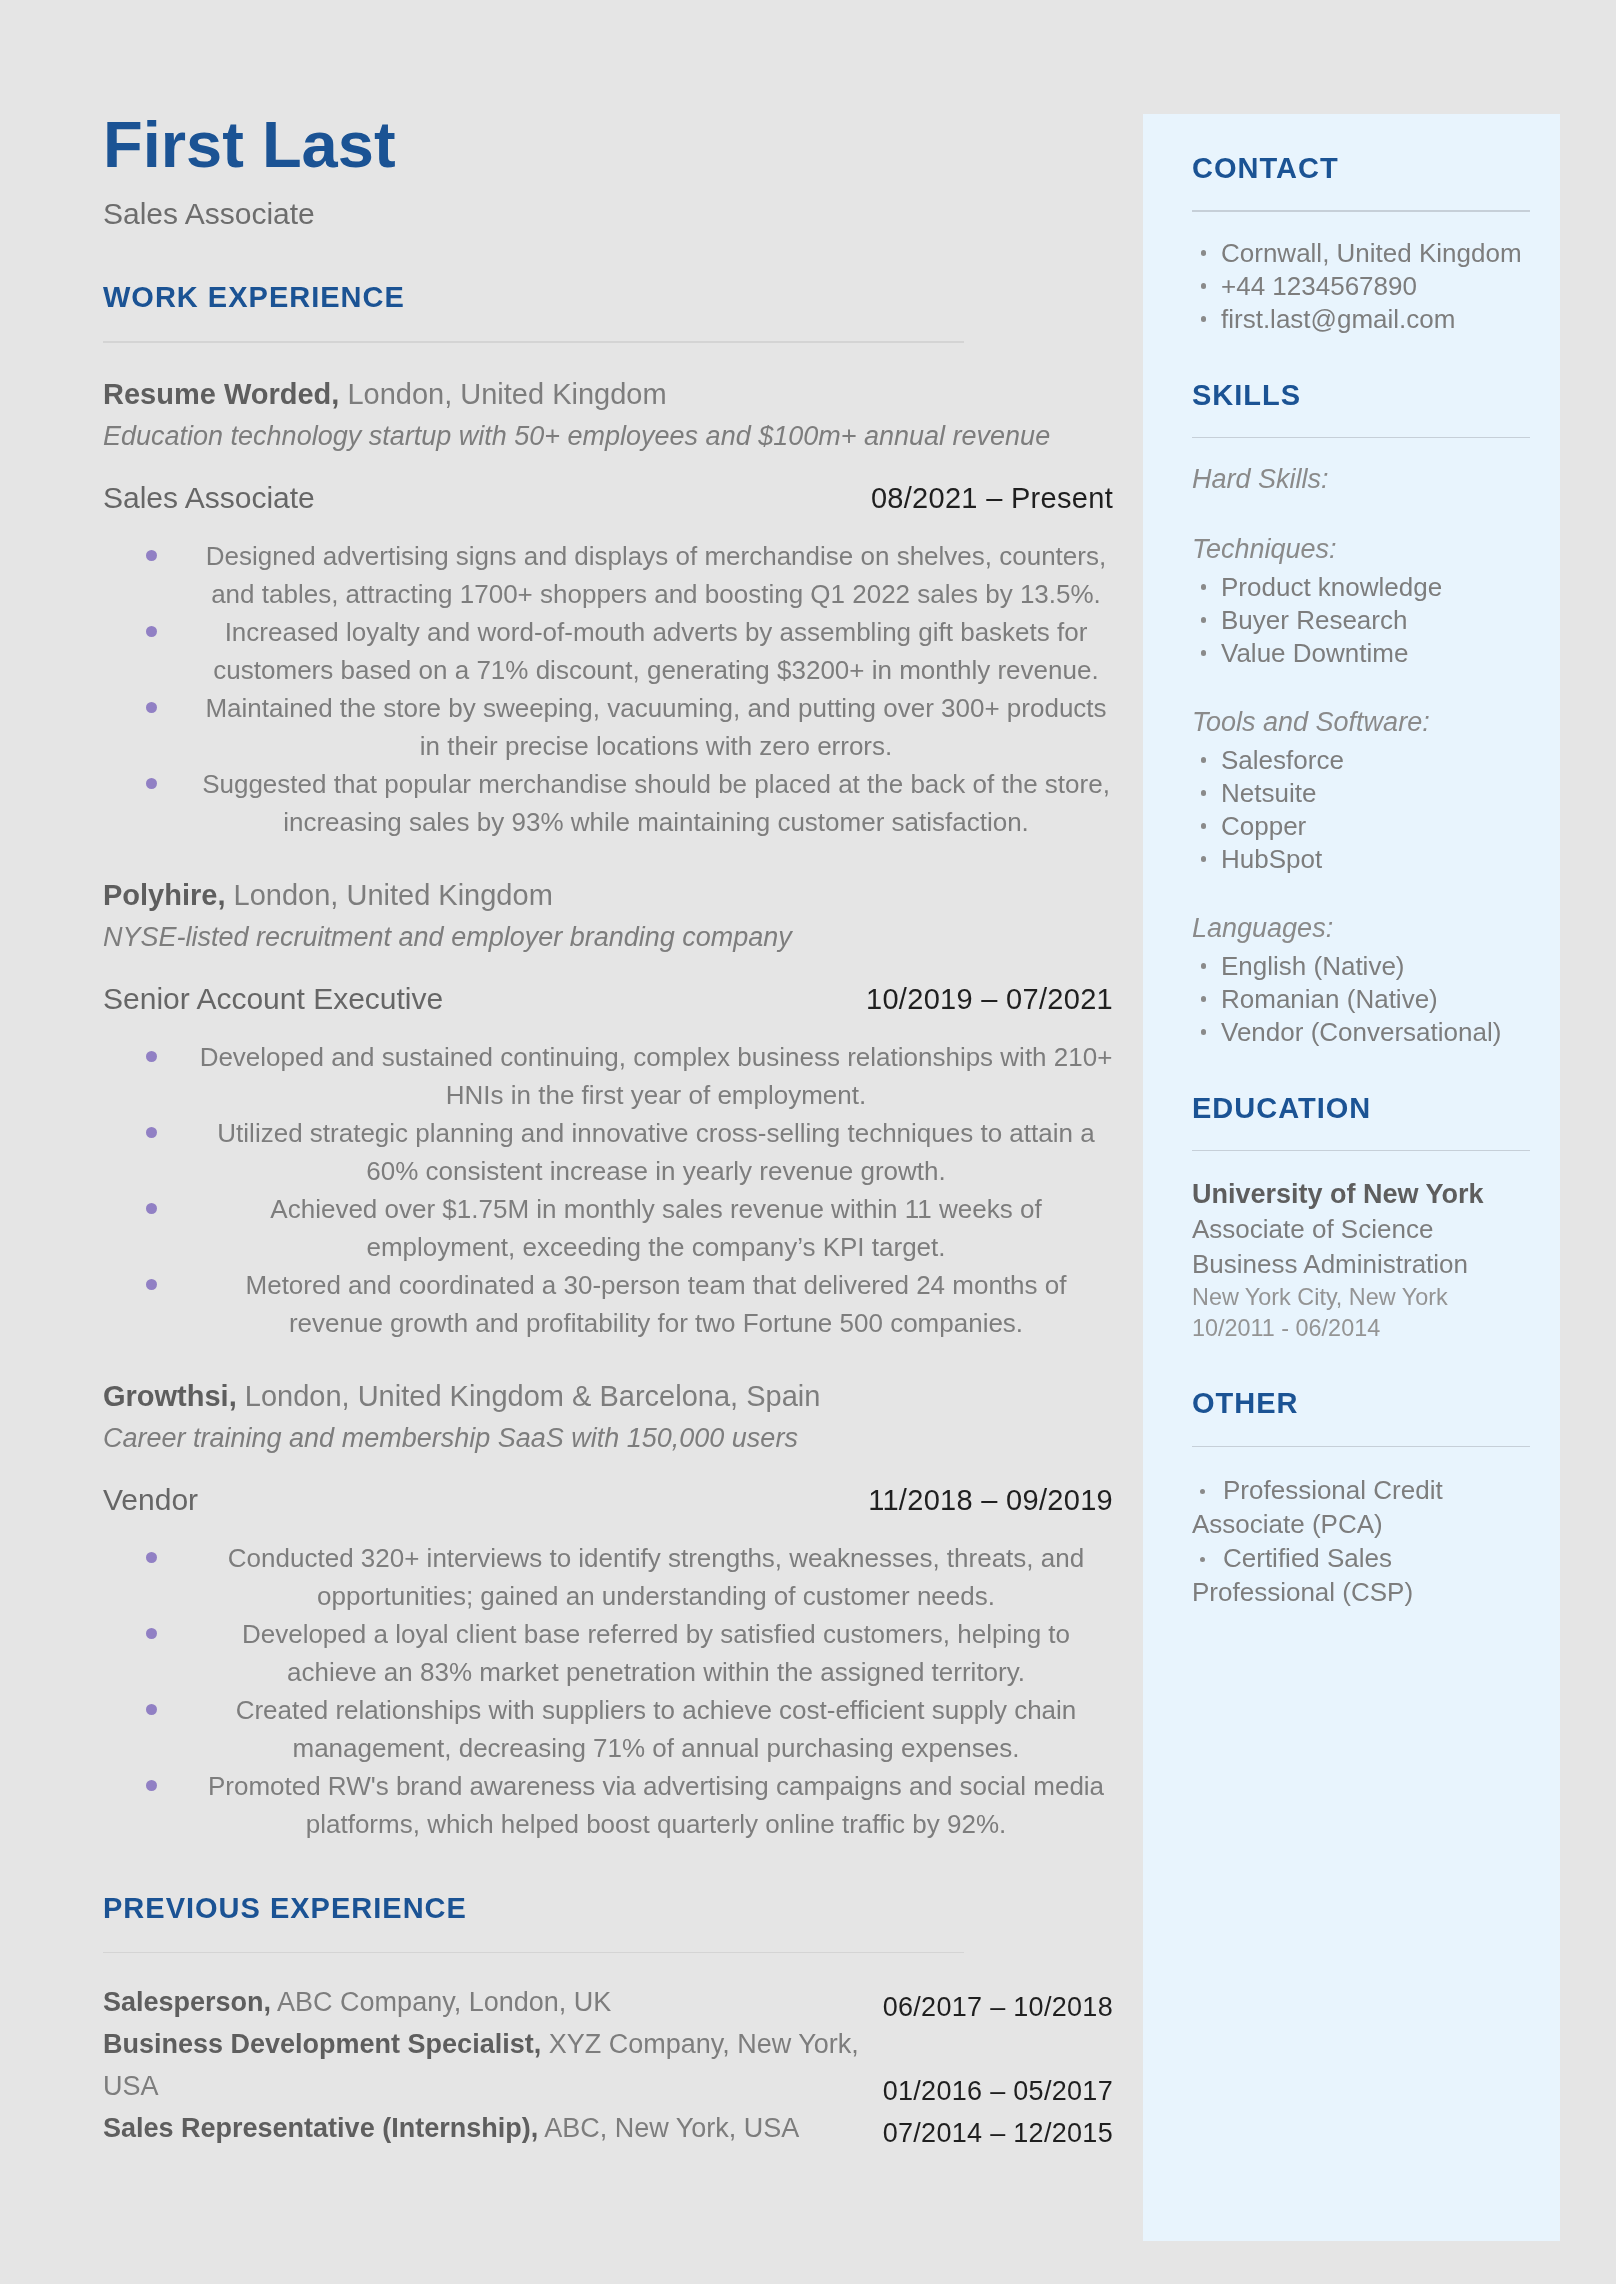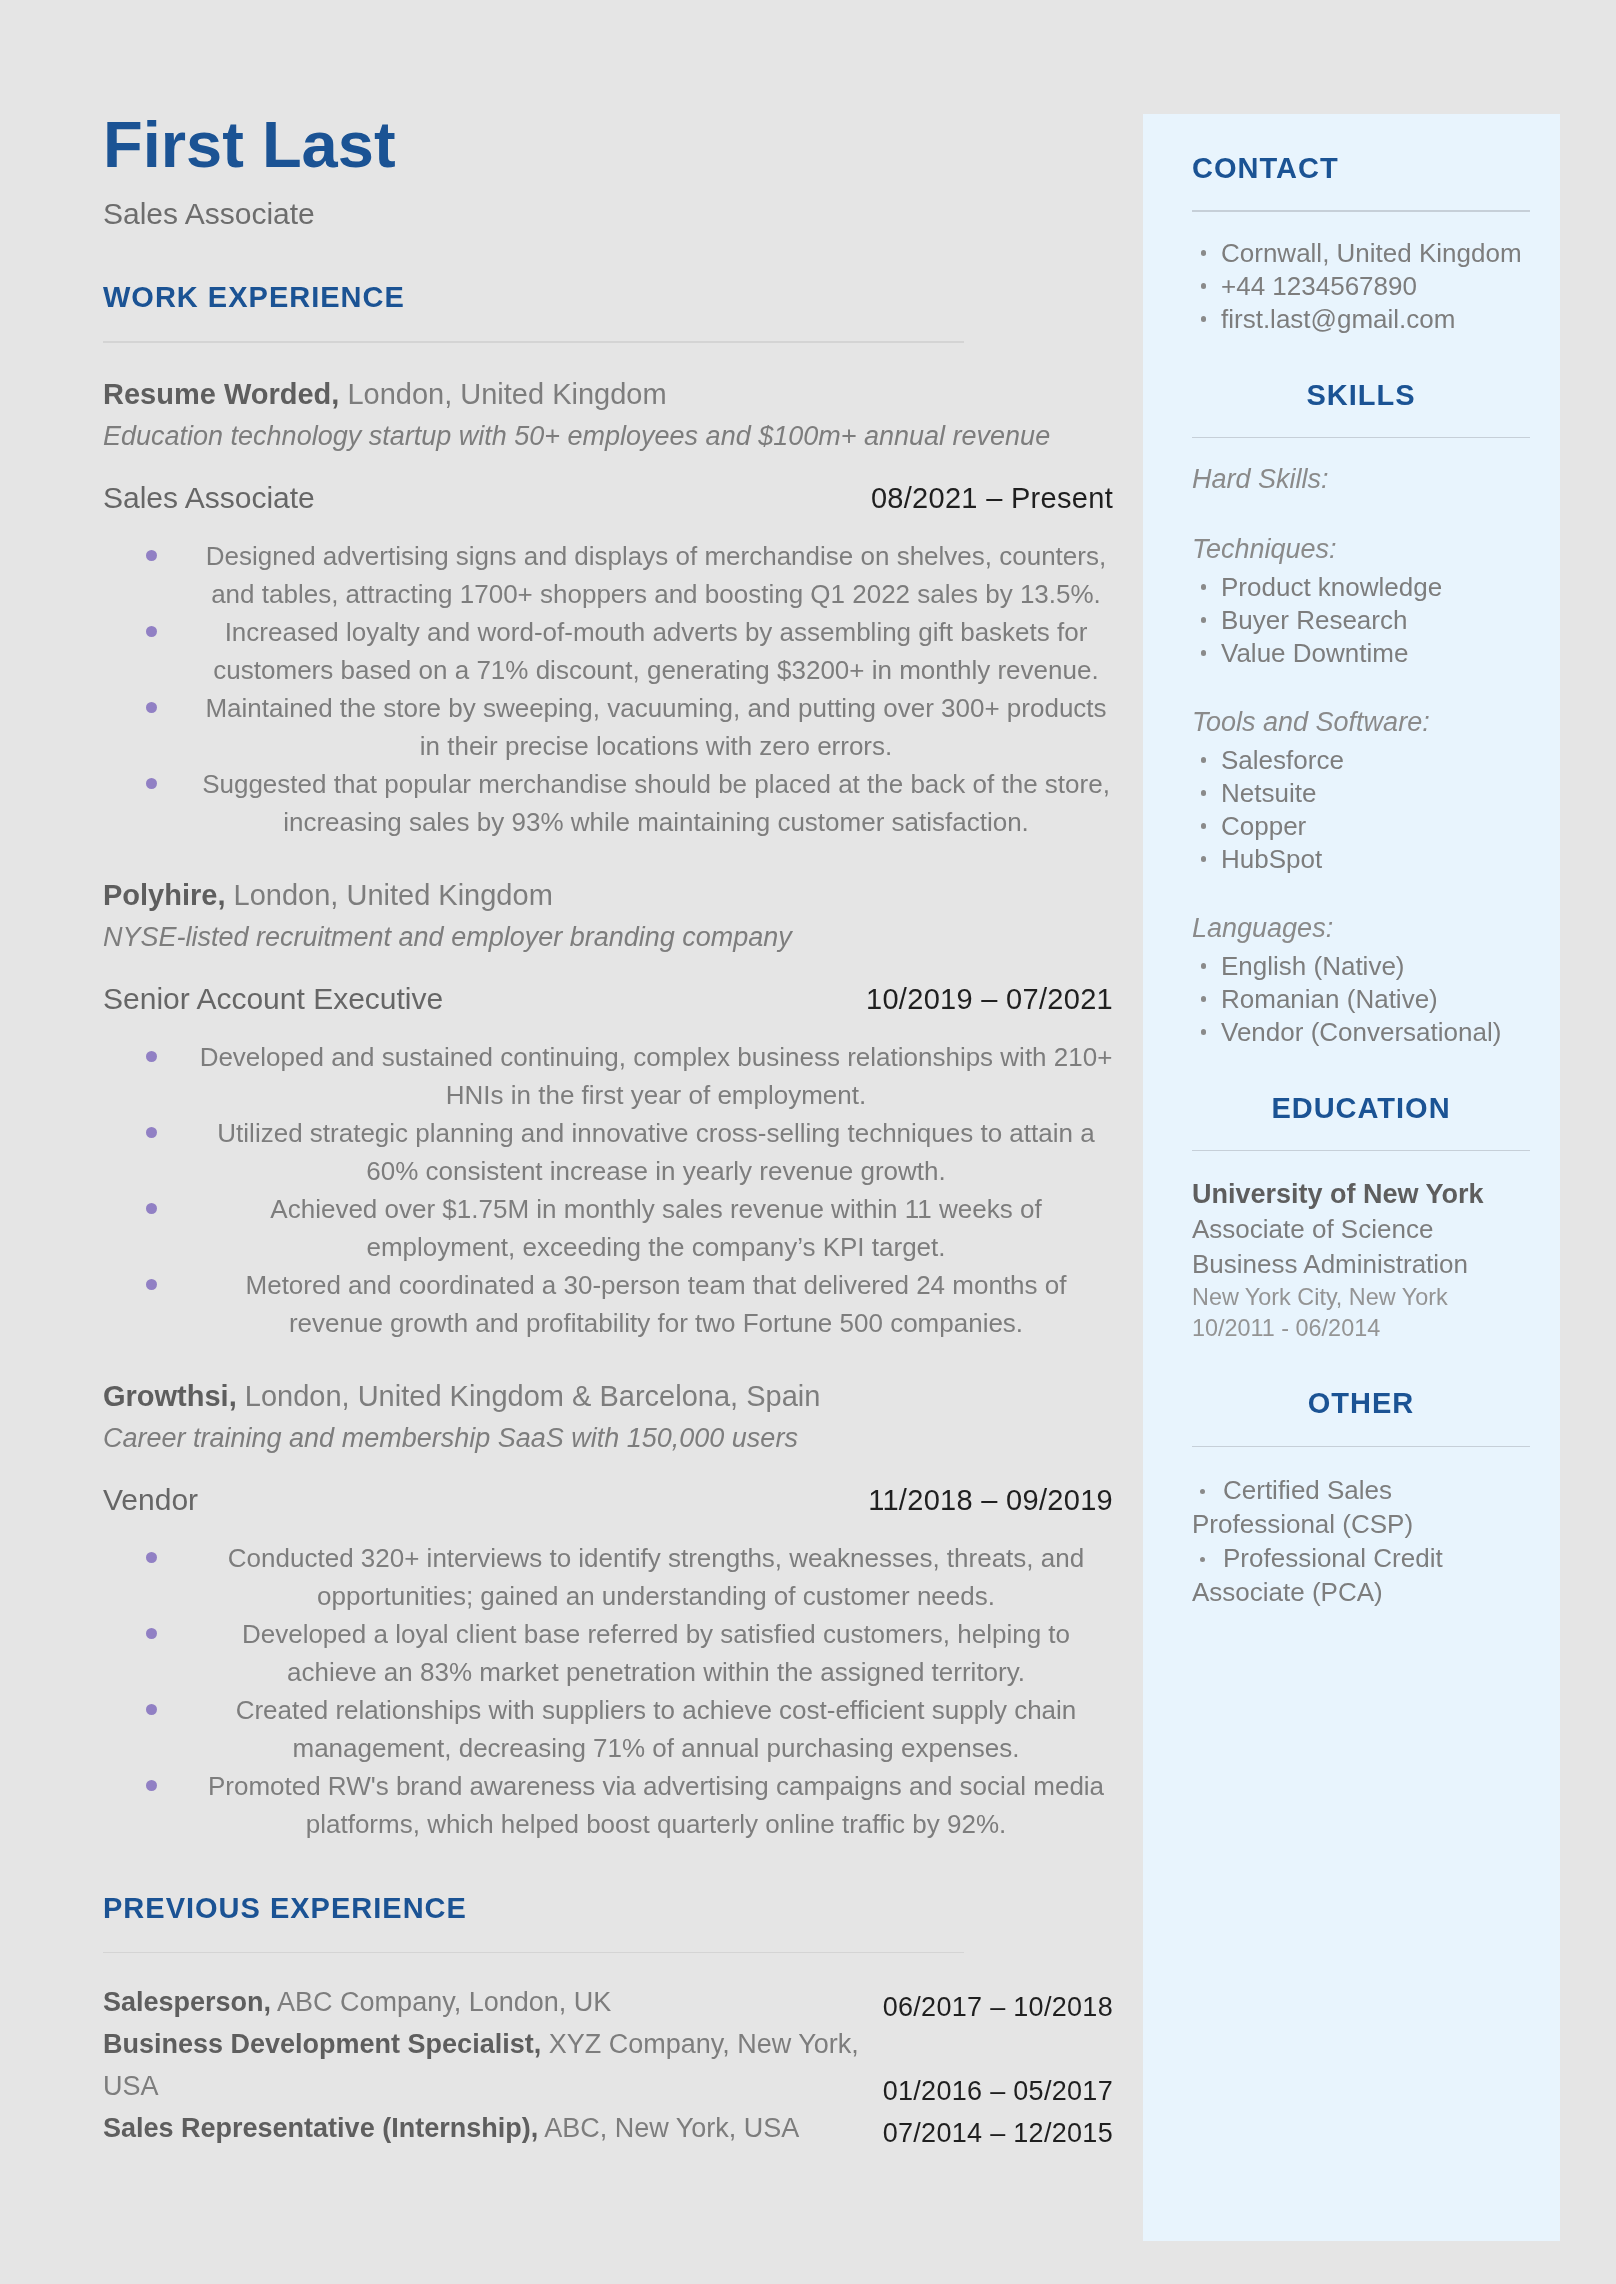--- a/index.html
+++ b/index.html
@@ -77,21 +77,21 @@
     position:absolute; left:1143px; top:76px;
     width:417px; height:2127px;
     background:#e8f4fd;
     padding:38px 30px 0 49px;
     margin-top:38px;
   }
   .side-heading {
     font-size:29px; font-weight:bold; letter-spacing:1px;
     color:#1b5394; line-height:1.15;
   }
-  .side-heading.spaced { margin-top:43px;text-align:center; }
+  .side-heading.spaced { margin-top:43px; }
   .side-rule {
     margin-top:25px;
     width:100%; height:1.3px; background:#c6cfd8;
   }
   ul.side-list { margin-top:25px; list-style:none; }
   ul.side-list li {
     position:relative;
     padding-left:29px;
     font-size:26px; line-height:33px; color:#7d7d7d;
   }
@@ -260,20 +260,20 @@
       <div class="edu-school">University of New York</div>
       <div class="edu-line">Associate of Science</div>
       <div class="edu-line">Business Administration</div>
       <div class="edu-meta">New York City, New York</div>
       <div class="edu-meta">10/2011 - 06/2014</div>
     </div>
 
     <h3 class="side-heading spaced">OTHER</h3>
     <div class="side-rule"></div>
     <div class="other-list">
+      <div class="other-item"><span class="odot"></span><span>Professional Credit Associate (PCA)</span></div>
       <div class="other-item"><span class="odot"></span><span>Certified Sales Professional (CSP)</span></div>
-      <div class="other-item"><span class="odot"></span><span>Professional Credit Associate (PCA)</span></div>
     </div>
 
   </aside>
 
 </div>
 
 
 </body></html>

